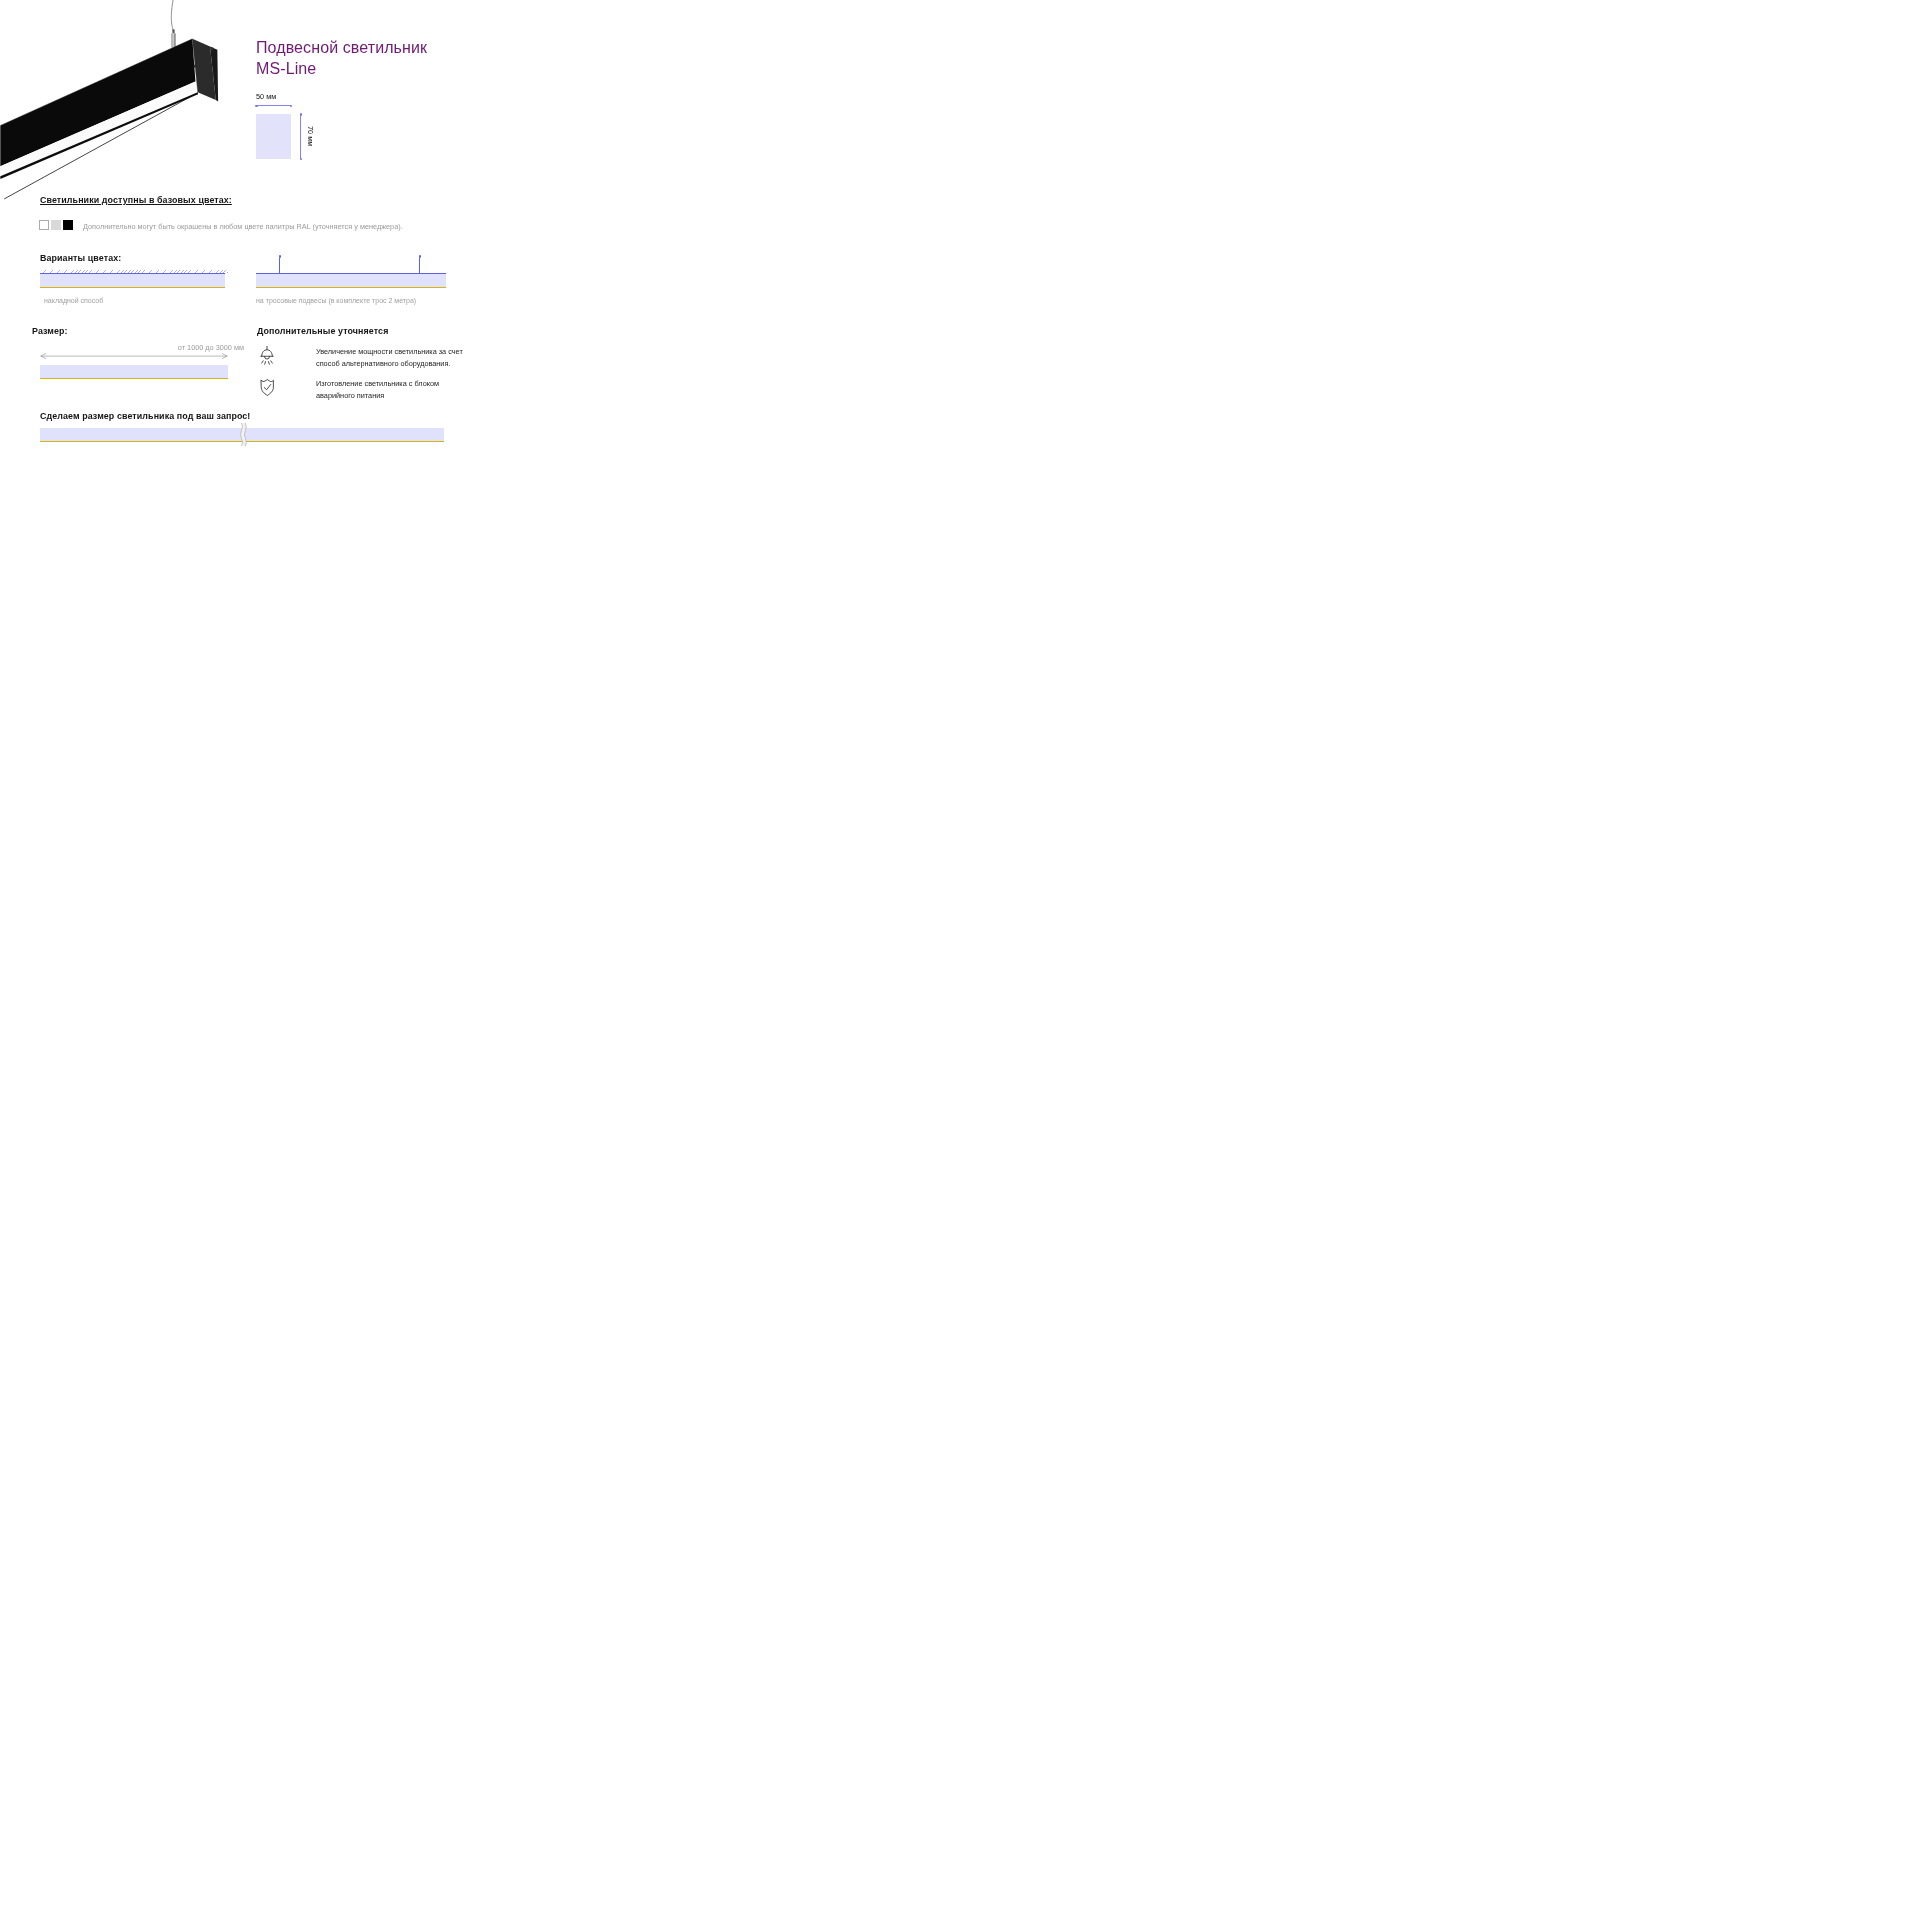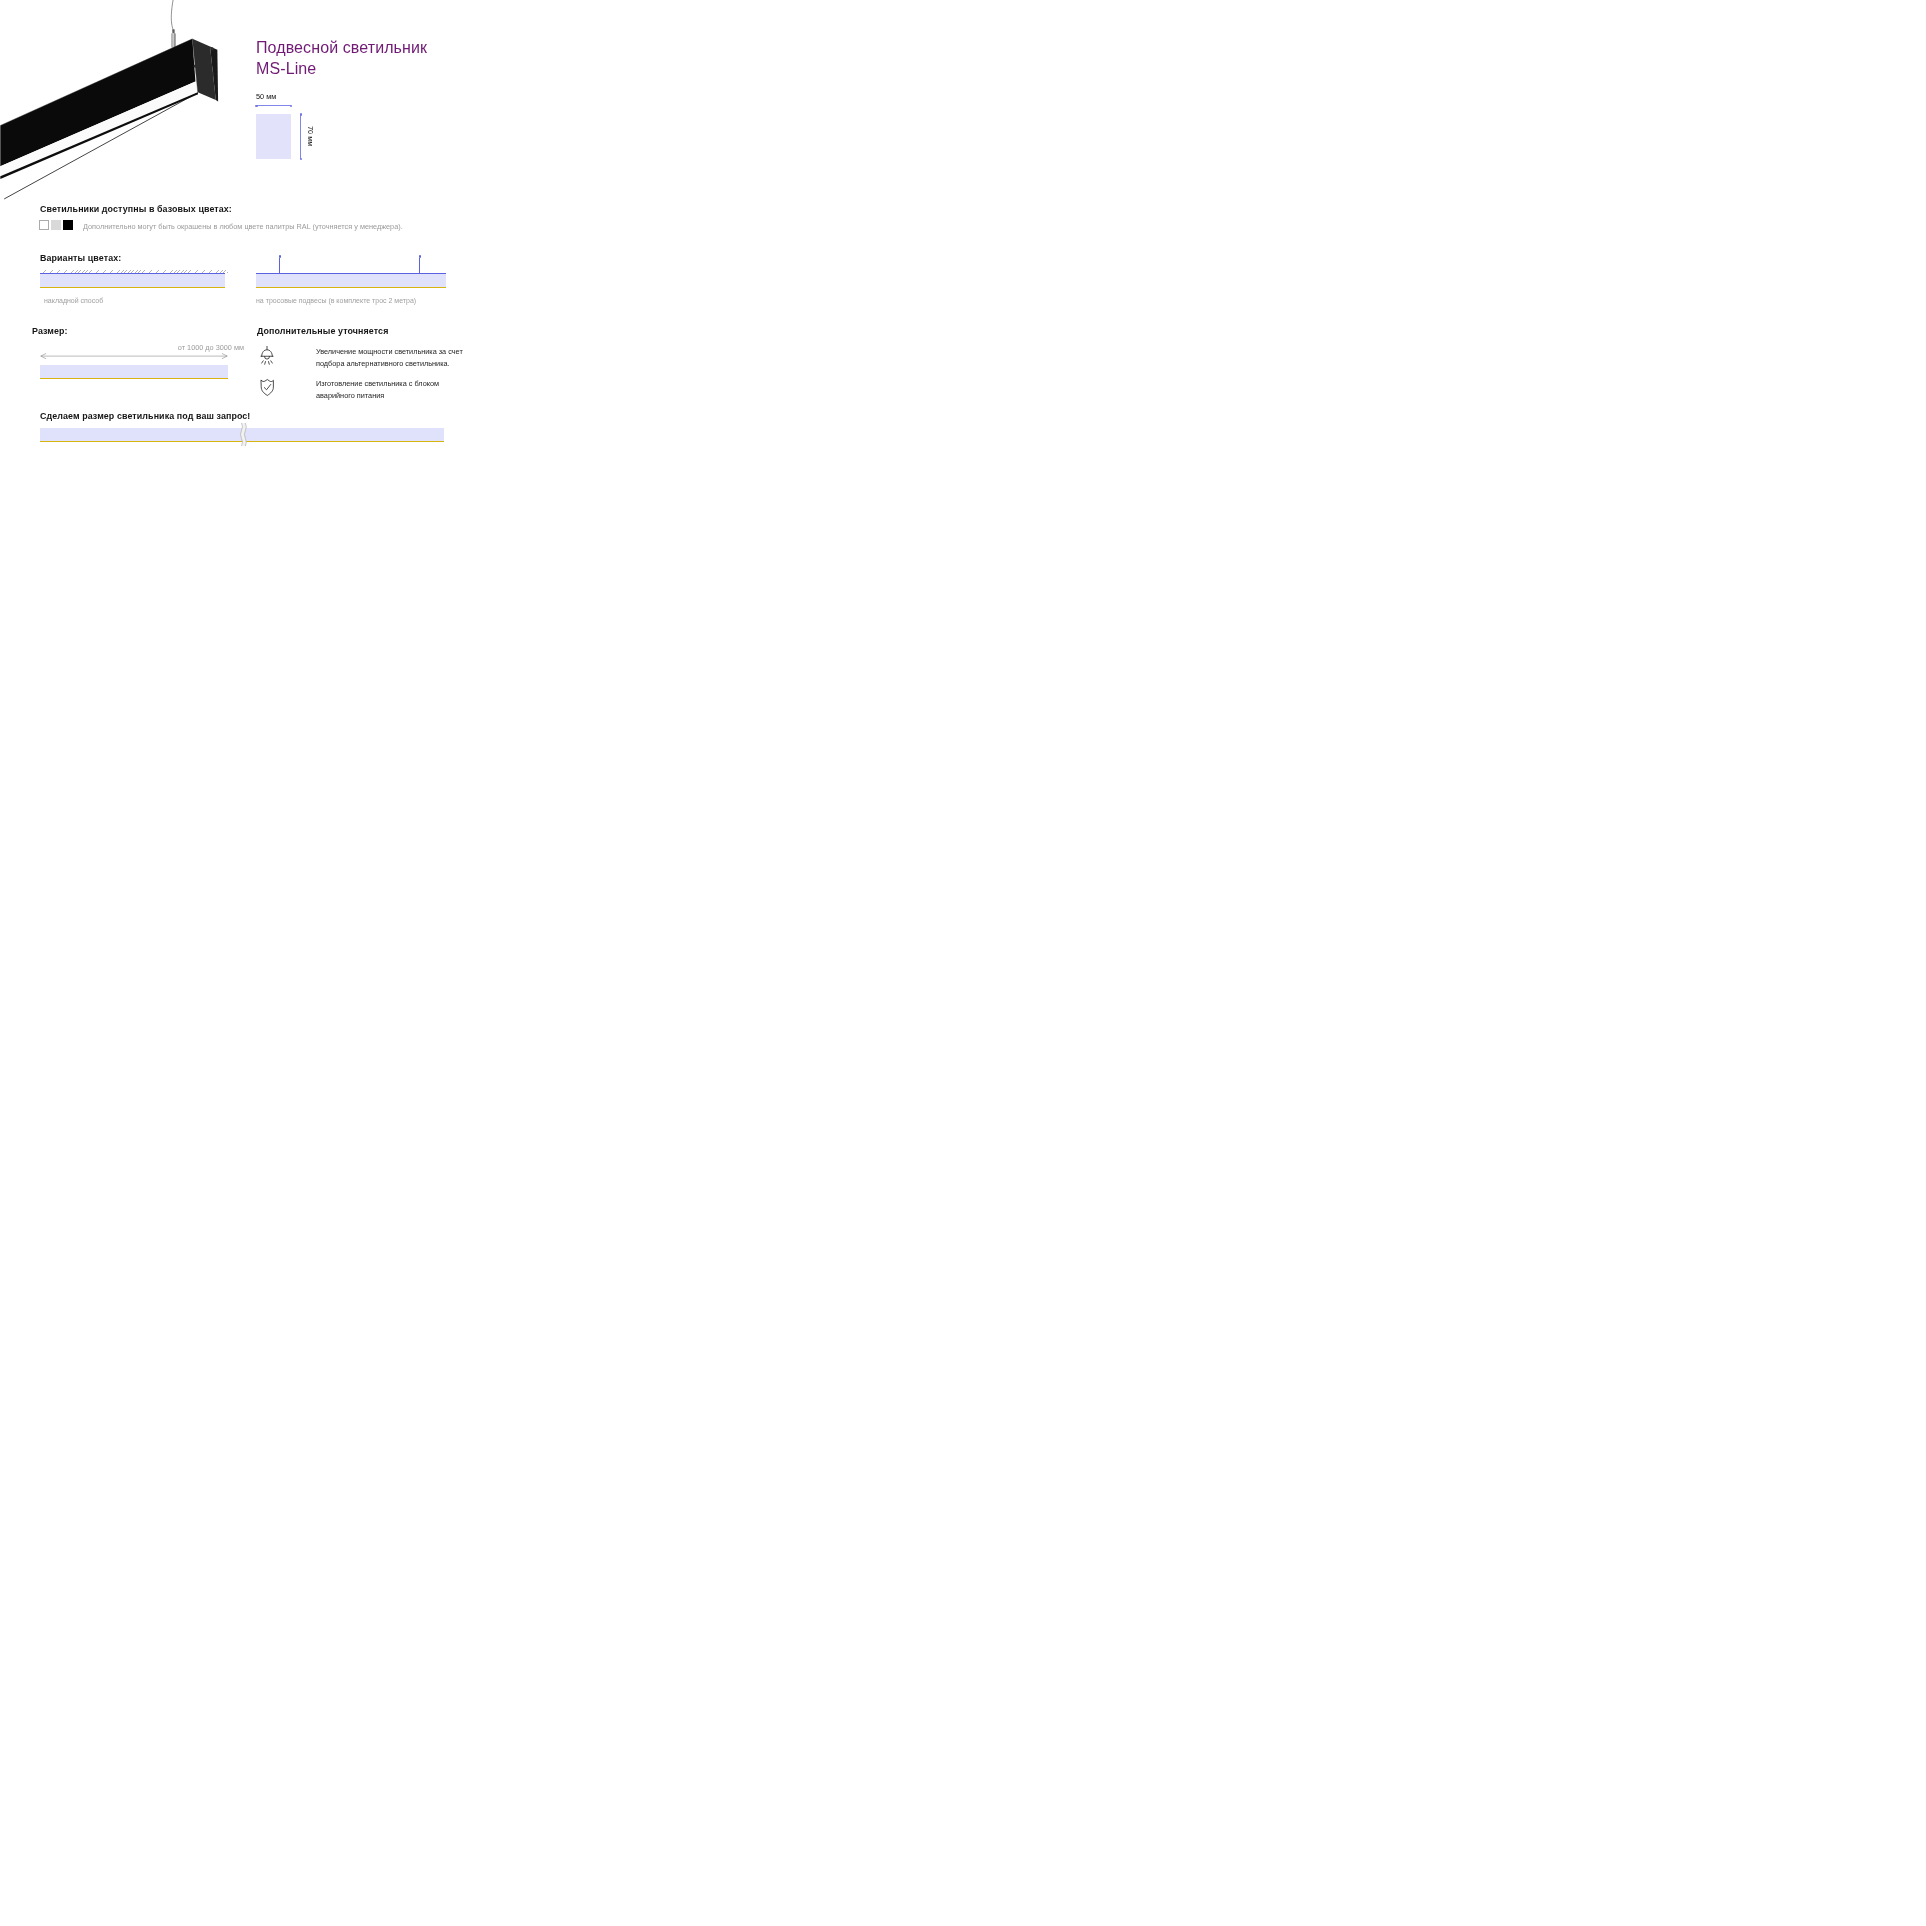--- a/index.html
+++ b/index.html
@@ -84,21 +84,21 @@
     <span class="dim-dot" style="left:-0.8px;top:-1.5px;"></span>
     <span class="dim-dot" style="right:-0.8px;top:-1.5px;"></span>
   </div>
   <div class="abs dim-rect" style="left:256px;top:114px;width:35px;height:45px;"></div>
   <div class="abs dim-line-v" style="left:300px;top:114px;height:45px;">
     <span class="dim-dot" style="left:-1.5px;top:-0.8px;"></span>
     <span class="dim-dot" style="left:-1.5px;bottom:-0.8px;"></span>
   </div>
   <div class="abs dim-label v-label" style="left:306px;top:114px;height:45px;">70 мм</div>
 
-  <div class="abs h2" style="left:40px;top:204px;">Светильники доступны в базовых цветах:</div>
+  <div class="abs h2" style="left:40px;top:195px;text-decoration:underline;">Светильники доступны в базовых цветах:</div>
   <div class="abs swatch-row" style="left:39px;top:220px;">
     <div class="swatch sw-white"></div>
     <div class="swatch sw-gray"></div>
     <div class="swatch sw-black"></div>
   </div>
   <div class="abs note" style="left:83px;top:222px;width:366px;">Дополнительно могут быть окрашены в любом цвете палитры RAL (уточняется у менеджера).</div>
 
   <div class="abs h2" style="left:40px;top:253px;">Варианты цветах:</div>
 
   <div class="abs hatch" style="left:42px;top:270px;width:186px;height:3.1px;"></div>
@@ -137,21 +137,21 @@
       <path d="M5,27 H37"></path>
       <path d="M14.5,28 a6.5,6.5 0 0 0 13,0"></path>
       <path d="M11,39 L7,45"></path>
       <path d="M17,41 L15,48"></path>
       <path d="M25,41 L27,48"></path>
       <path d="M31,39 L35,45"></path>
     </g>
   </svg>
   <div class="abs feature-text" style="left:284px;top:346px;">
     <div>Увеличение мощности светильника за счет</div>
-    <div>подбора альтернативного светильника.</div>
+    <div>способ альтернативного оборудования.</div>
   </div>
 
   <svg class="abs" style="left:260px;top:378px;" width="14.6" height="19" viewBox="0 0 38 50">
     <g stroke="#151515" stroke-width="2" fill="none" stroke-linejoin="round" stroke-linecap="round">
       <path d="M3,6 C6,10 10,10 13,8 C15,6.7 17,5.5 19,4 C21,5.5 23,6.7 25,8 C28,10 32,10 35,6 L35,24 C35,34 28,40 19,46 C10,40 3,34 3,24 Z"></path>
       <path d="M11,25 L17,31 L28,17"></path>
     </g>
   </svg>
   <div class="abs feature-text" style="left:284px;top:378px;">
     <div>Изготовление светильника с блоком</div>

